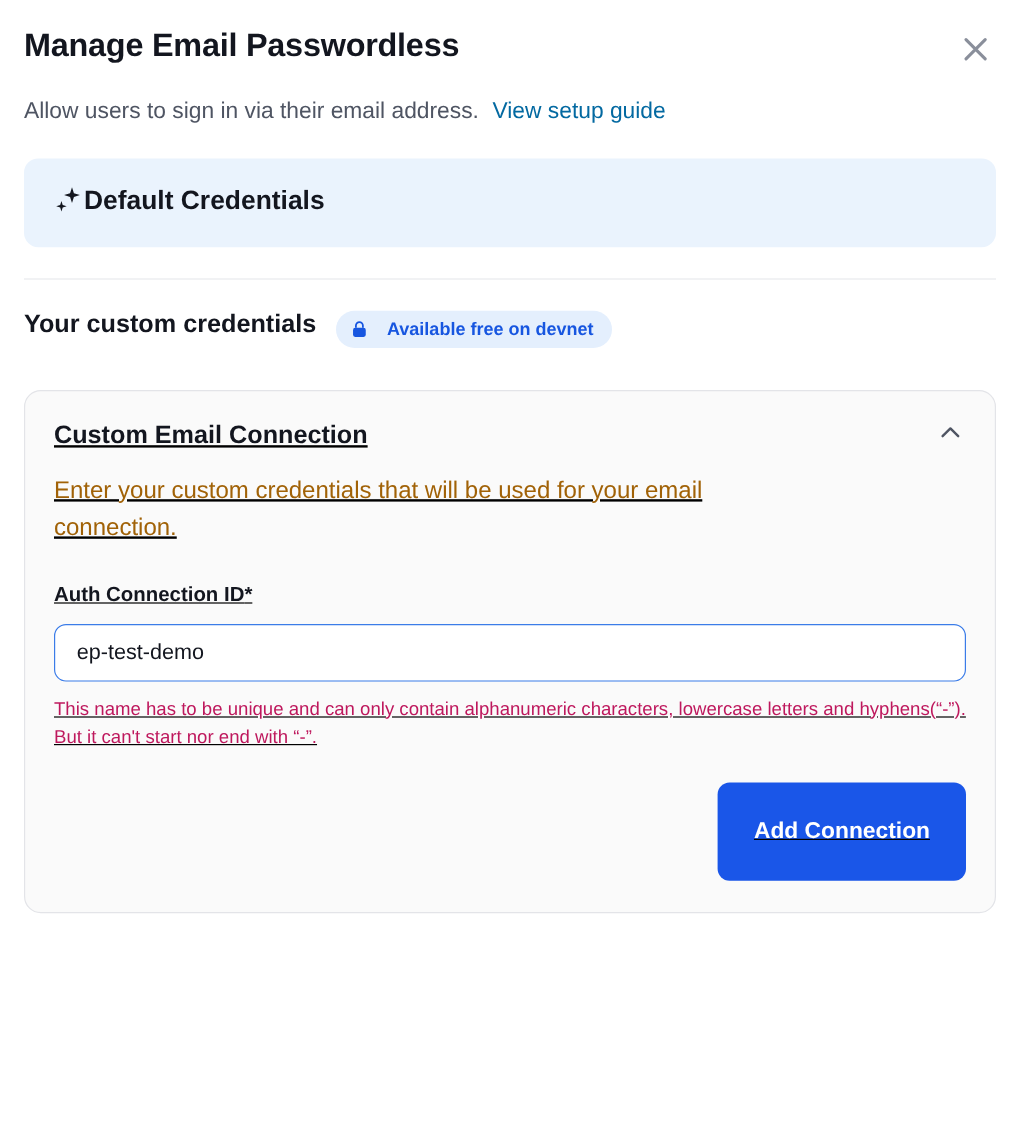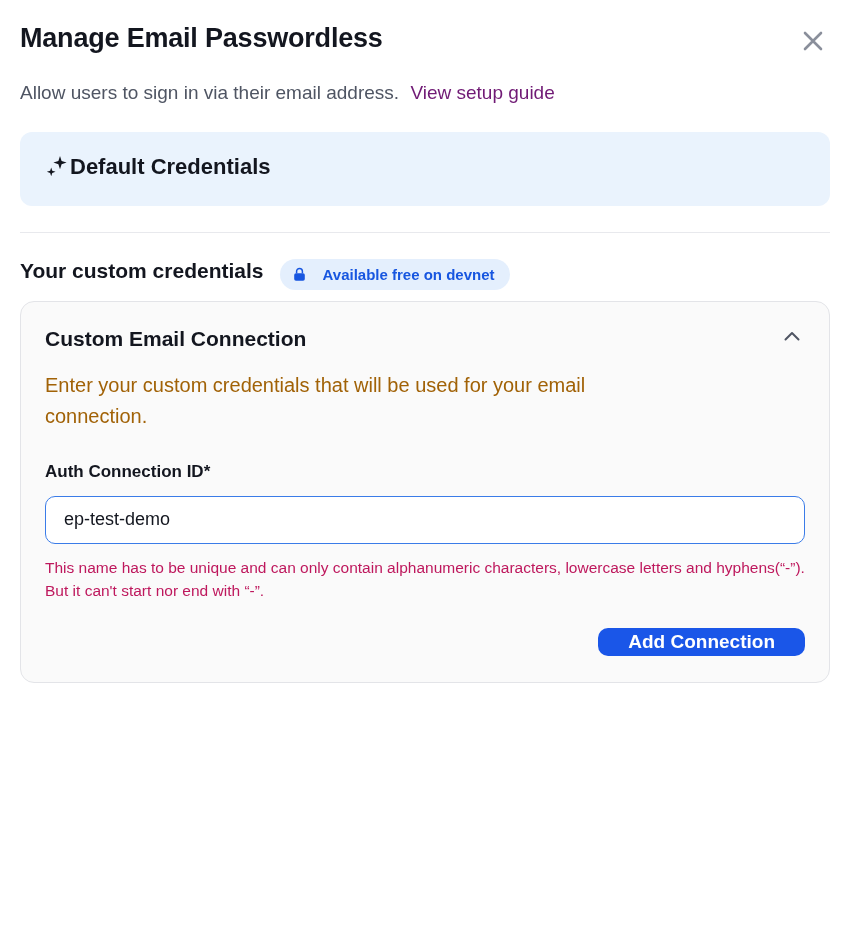--- a/index.html
+++ b/index.html
@@ -50,21 +50,21 @@
   }
   .close-btn svg { display: block; }
 
   .subtitle {
     margin-top: 22px;
     font-size: 19px;
     color: #4f5563;
     line-height: 1.35;
   }
   .subtitle a {
-    color: #701a75;
+    color: #0369a1;
     text-decoration: none;
     margin-left: 6px;
   }
 
   
   .callout {
     margin-top: 26px;
     background: #eaf3fd;
     border-radius: 12px;
     padding: 22px 24px 26px 24px;
@@ -113,25 +113,26 @@
     background: #e4effd;
     color: #1756e0;
     border-radius: 999px;
     padding: 7px 15px 7px 13px;
     font-size: 15px;
     font-weight: bold;
   }
   .lock-icon { width: 13px; height: 15px; display:block; }
 
   .panel {
-    margin-top: 11px;
+    margin-top: 35px;
     border: 1px solid #e3e4e8;
     border-radius: 14px;
     background: #fafafa;
     padding: 24px 24px 26px 24px;
+    text-decoration: underline;
   }
   .panel-head {
     display: flex;
     align-items: center;
     justify-content: space-between;
   }
   .panel-title {
     font-size: 21px;
     font-weight: bold;
     color: #13161f;
@@ -185,21 +186,21 @@
     display: flex;
     justify-content: flex-end;
   }
   .primary-btn {
     background: #1a56e8;
     color: #ffffff;
     border: none;
     border-radius: 10px;
     font-size: 19px;
     font-weight: bold;
-    padding: 3px 30px;
+    padding: 30px 30px;
     cursor: pointer;
     font-family: "Liberation Sans", sans-serif;
   }
 </style>
 </head>
 <body>
 
 <div class="modal">
 
   <div class="header">

